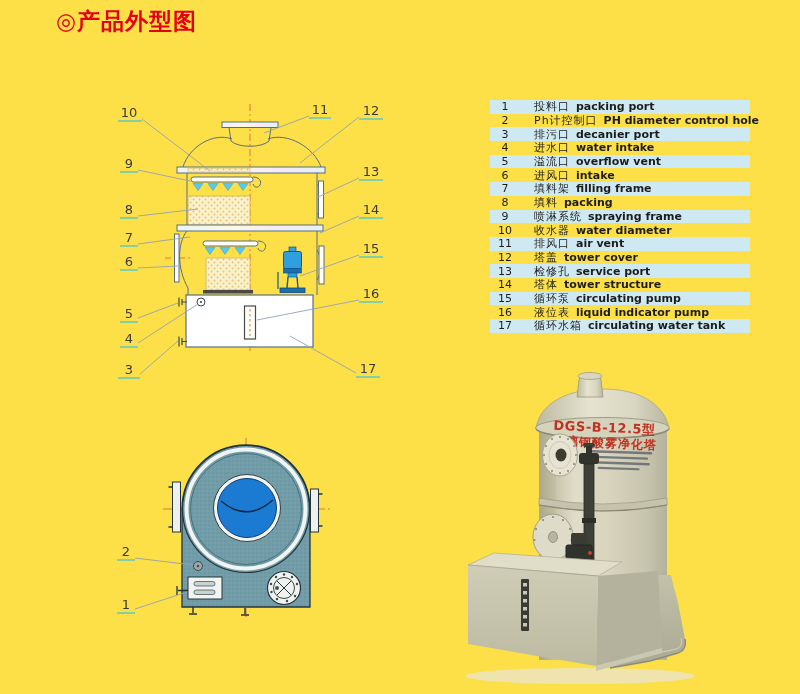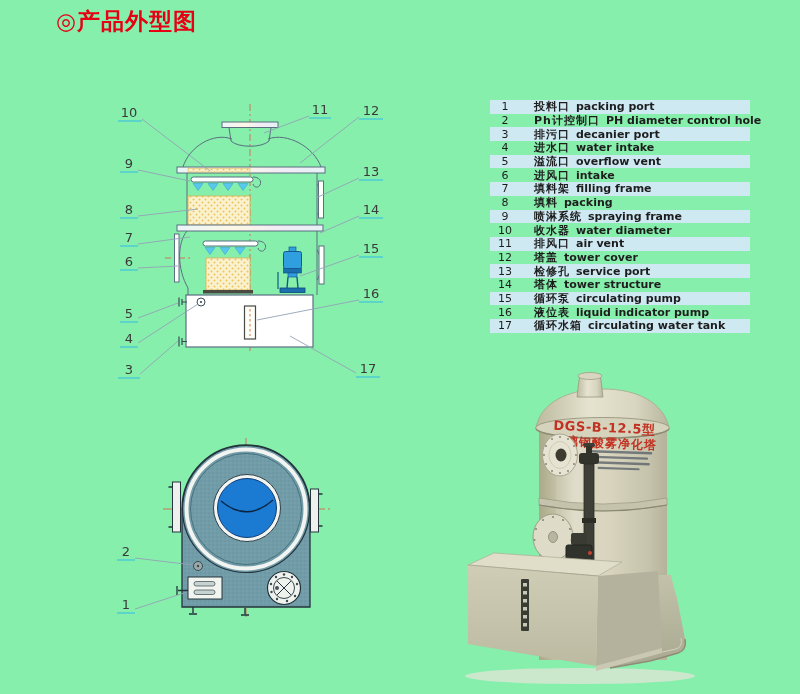--- a/index.html
+++ b/index.html
@@ -1,27 +1,27 @@
 <!DOCTYPE html>
 <html><head>
 <meta charset="utf-8">
 <style>
   html,body{margin:0;padding:0;background:#ffffff;}
-  .page{position:relative;width:800px;height:694px;background:#86efac;overflow:hidden;
+  .page{position:relative;width:800px;height:694px;background:#fde047;overflow:hidden;
         font-family:"DejaVu Sans","Liberation Sans",sans-serif;}
   
   .title-row{position:absolute;left:56px;top:6px;display:flex;align-items:baseline;white-space:nowrap;}
   .title-zh{color:#e60014;font-size:23px;font-weight:bold;letter-spacing:1px;}
   .title-en{color:#e60014;font-size:17px;font-weight:600;margin-left:9px;}
   
   .legend{position:absolute;left:490px;top:100px;width:260px;}
   .lrow{display:flex;align-items:center;height:13.7px;font-size:11px;color:#1d1d1d;white-space:nowrap;}
   .lrow.odd{background:#cfe9f3;}
   .lnum{width:30px;text-align:center;flex:0 0 30px;}
-  .lzh{margin-left:14px;font-weight:bold;letter-spacing:1px;}
+  .lzh{margin-left:14px;font-weight:normal;letter-spacing:1px;}
   .len{margin-left:6px;font-weight:700;}
   
   svg{position:absolute;overflow:visible;}
   svg text{font-family:"DejaVu Sans","Liberation Sans",sans-serif;}
   .callout{font-size:13px;fill:#3a3a3a;text-anchor:middle;}
   .cul{stroke:#44c6d8;stroke-width:1.3;}
   .lead{stroke:#93a3b6;stroke-width:0.9;fill:none;}
   .ln{stroke:#5a6e80;stroke-width:1;fill:none;}
   .bar{fill:url(#gBar);stroke:#5a6e80;stroke-width:1;}
   .photo-model{font-size:13px;font-weight:bold;fill:#c23222;text-anchor:middle;letter-spacing:.5px;}

